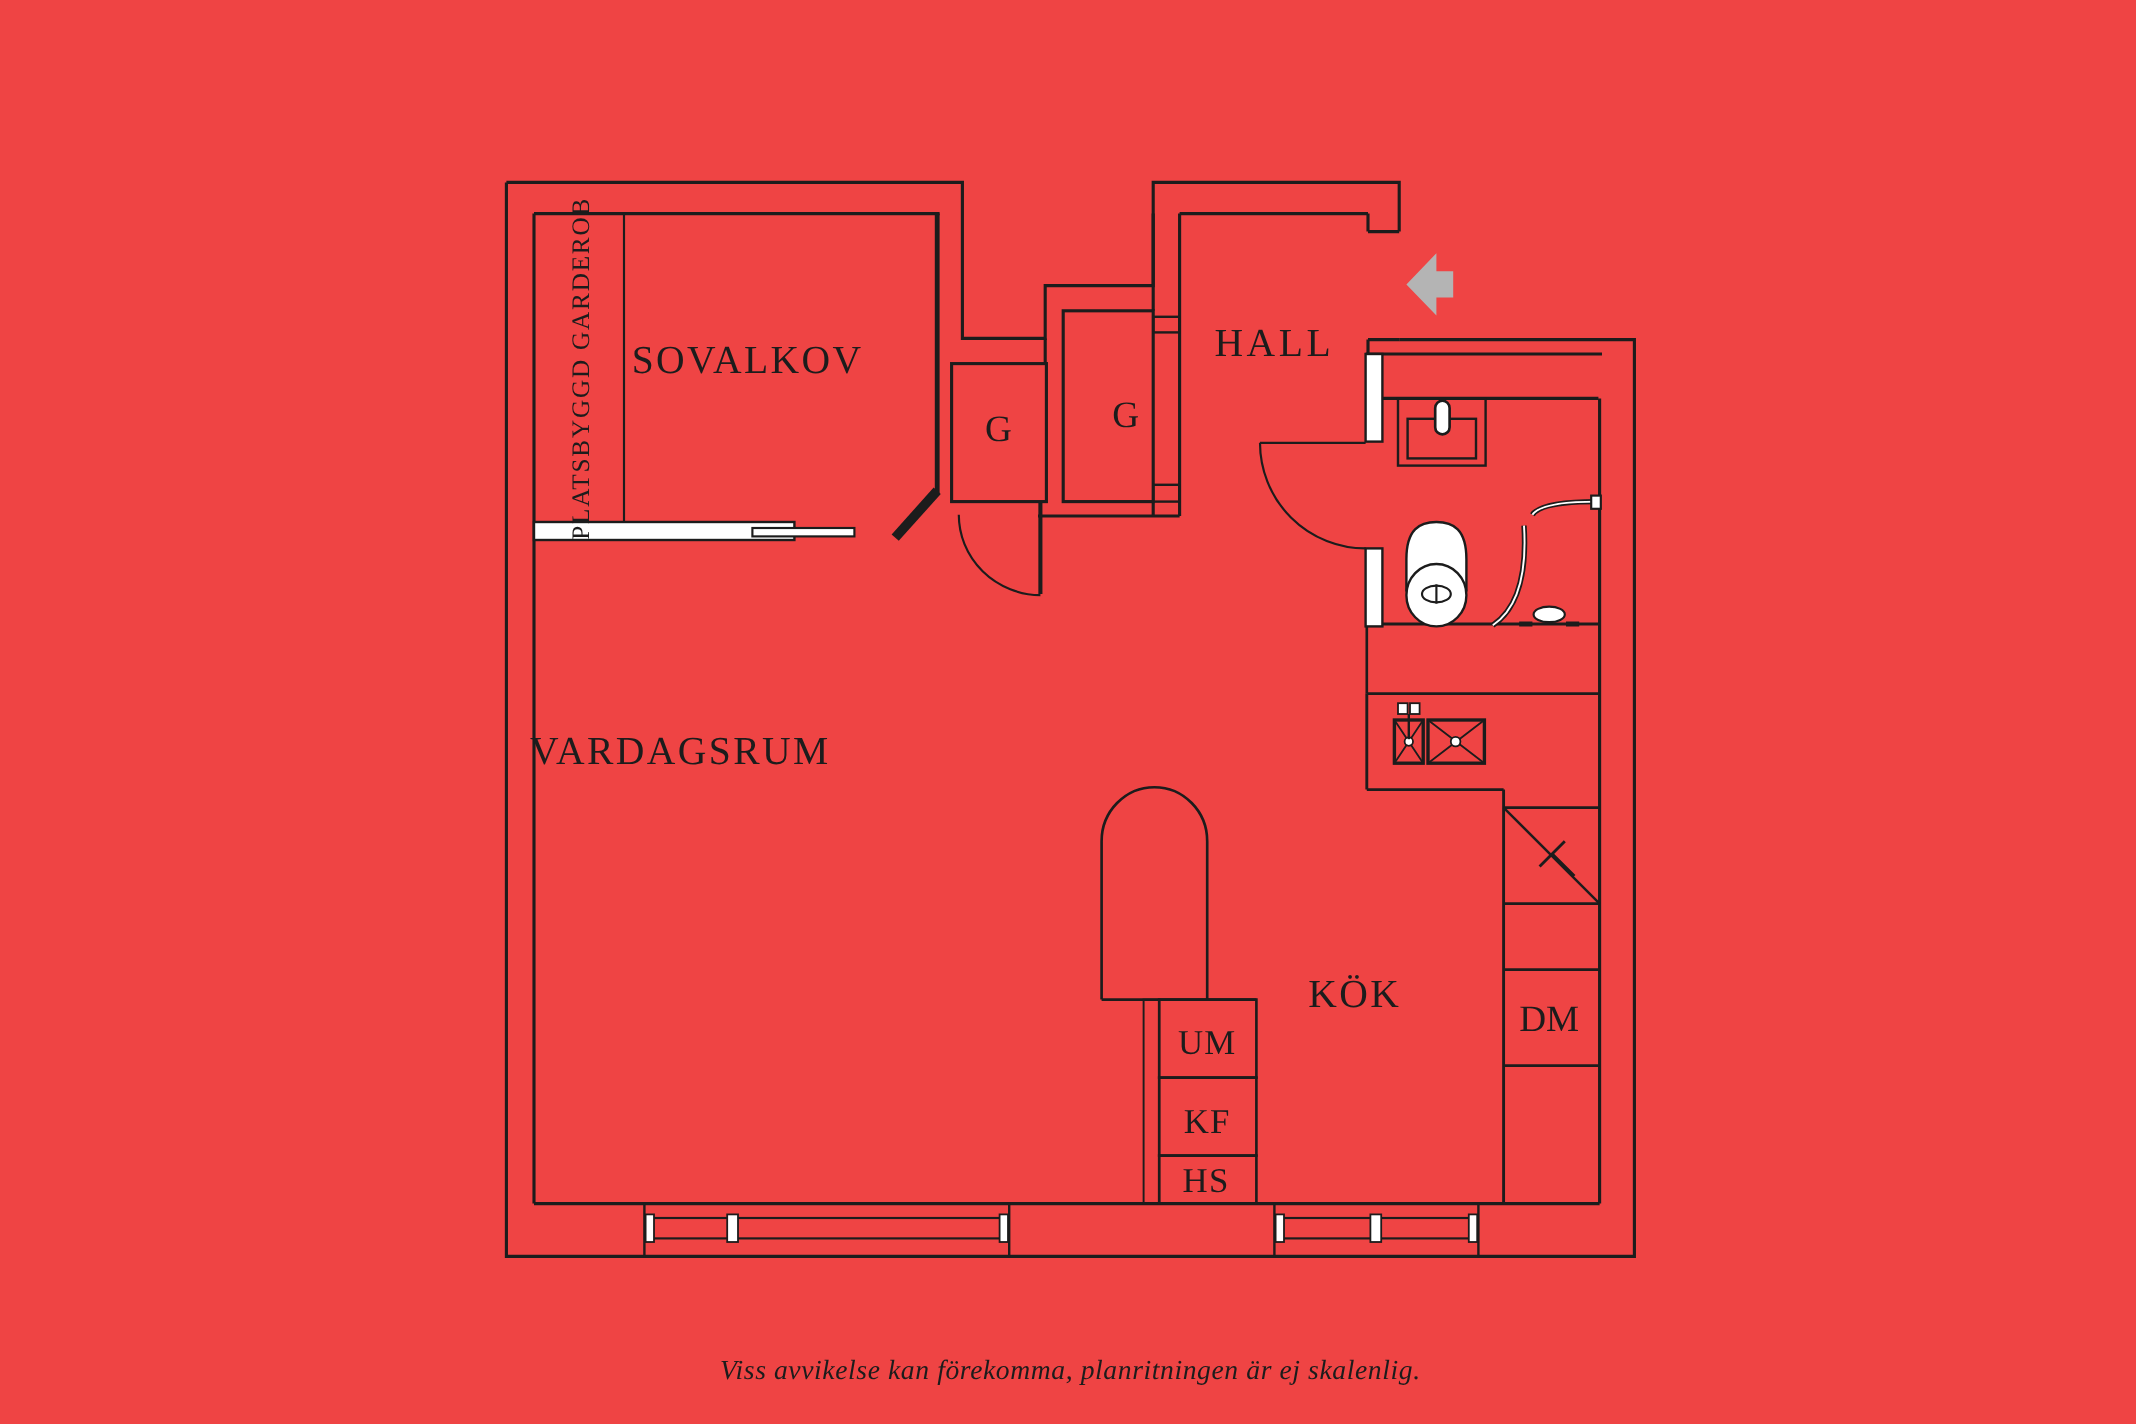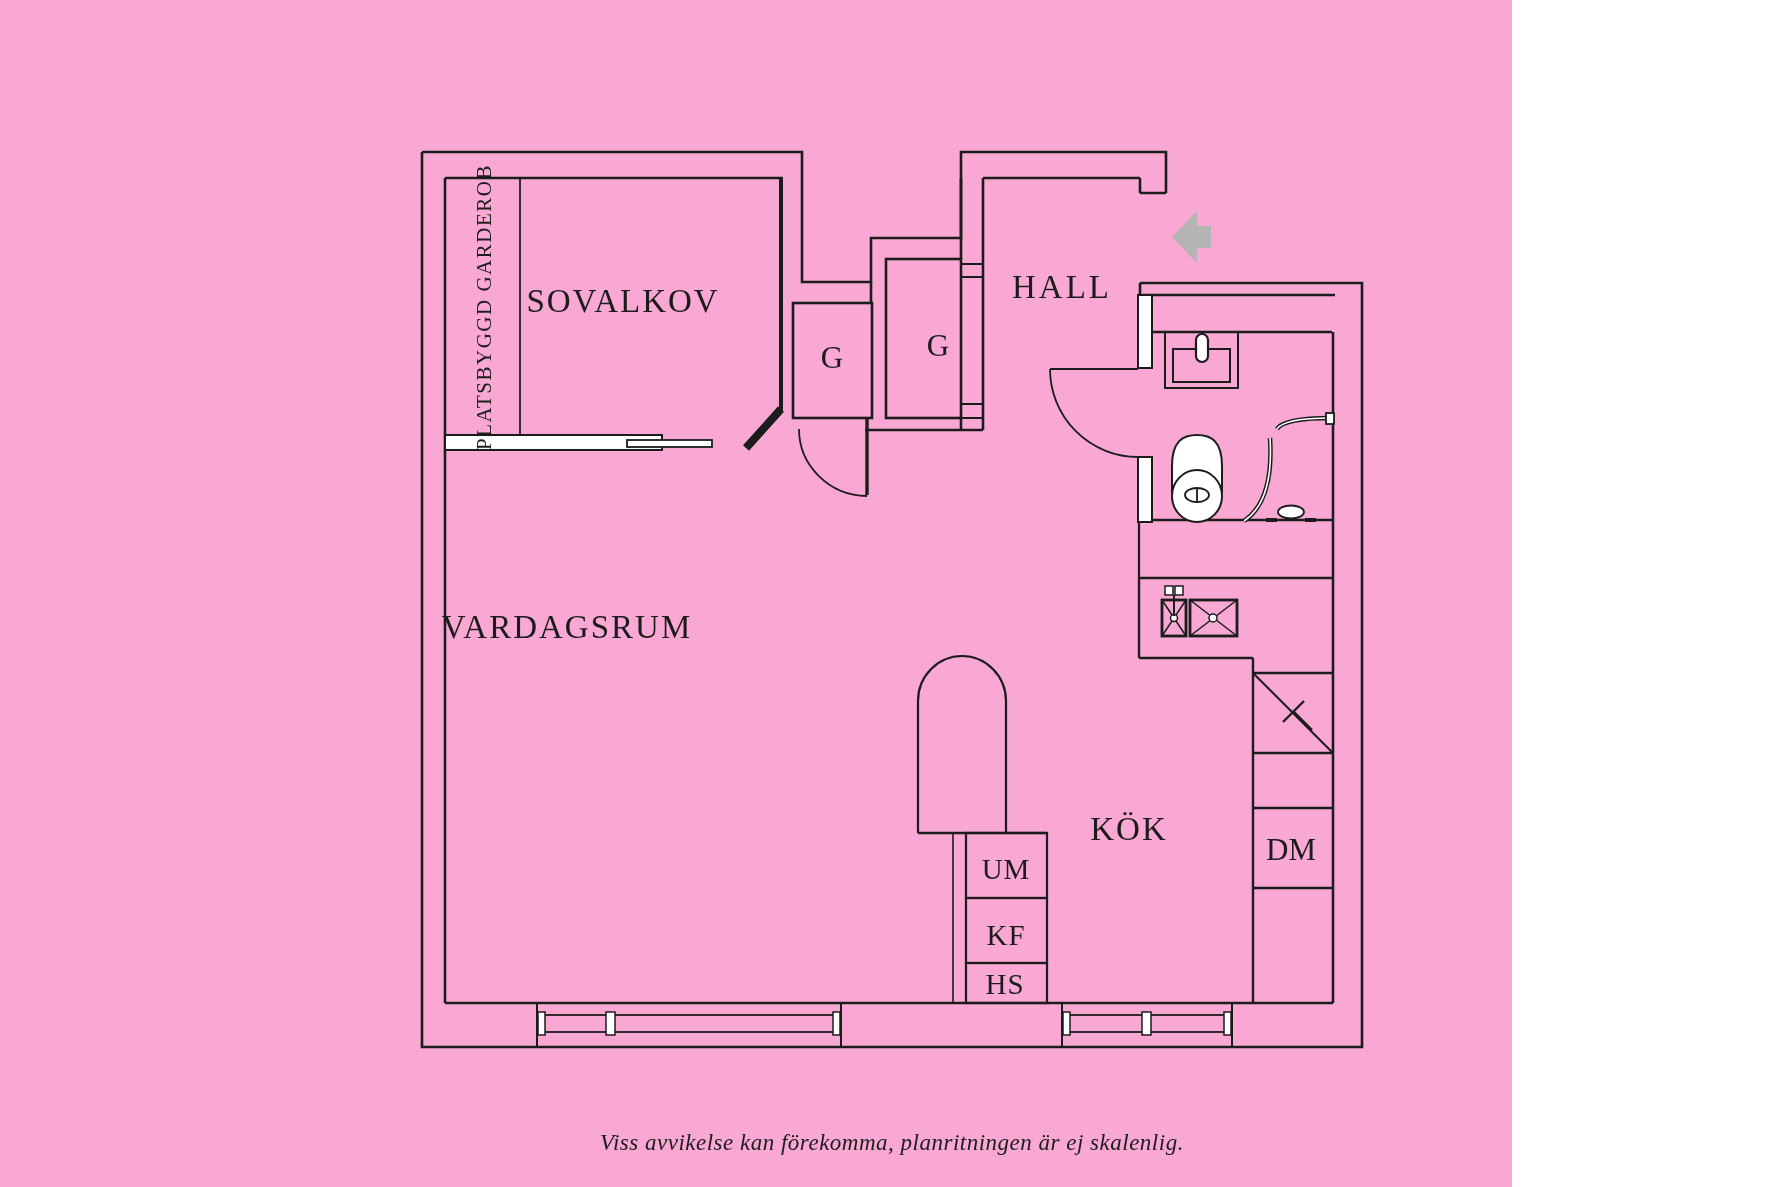--- a/index.html
+++ b/index.html
@@ -1,16 +1,16 @@
 <!DOCTYPE html>
 <html><head>
 <meta charset="utf-8">
 <style>
   html,body{margin:0;padding:0;background:#ffffff;}
-  .stage{position:relative;width:1512px;height:1187px;background:#f9a8d4;overflow:hidden;}
+  .stage{position:relative;width:1780px;height:1187px;background:#ef4444;overflow:hidden;}
   svg{display:block;}
   text{font-family:"Liberation Serif","DejaVu Serif",serif;fill:#1c1c1c;}
   .room-label{font-size:33px;letter-spacing:2px;}
   .small-label{font-size:29px;letter-spacing:1px;}
   .g-label{font-size:31px;}
   .vert-label{font-size:21px;letter-spacing:1.5px;}
   .caption{font-size:23px;font-style:italic;letter-spacing:0.5px;}
   .w{stroke:#1c1c1c;fill:none;}
   .wf{stroke:#1c1c1c;fill:#ffffff;}
 </style>

